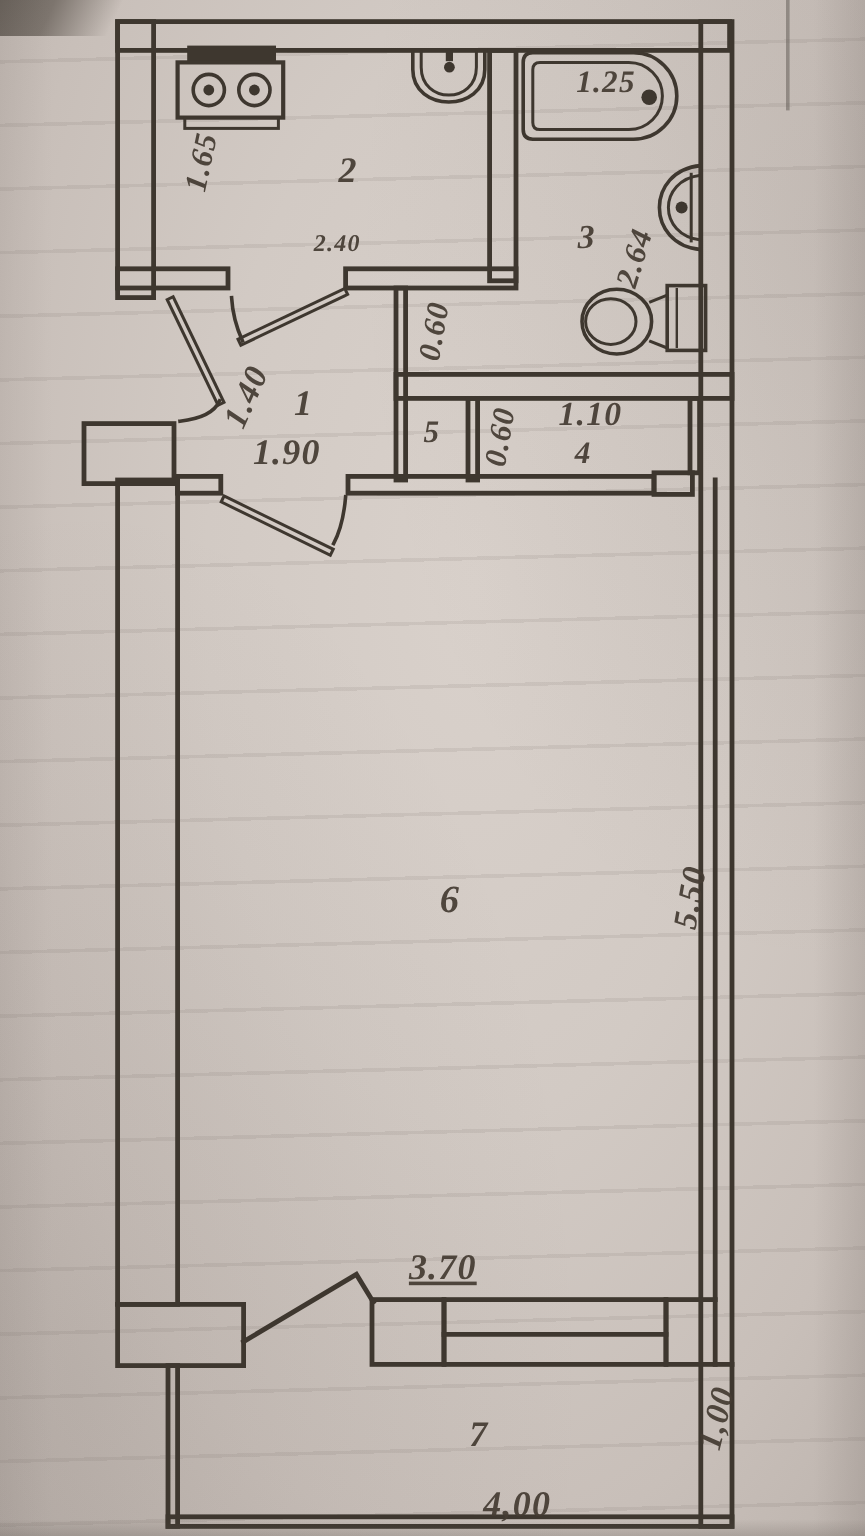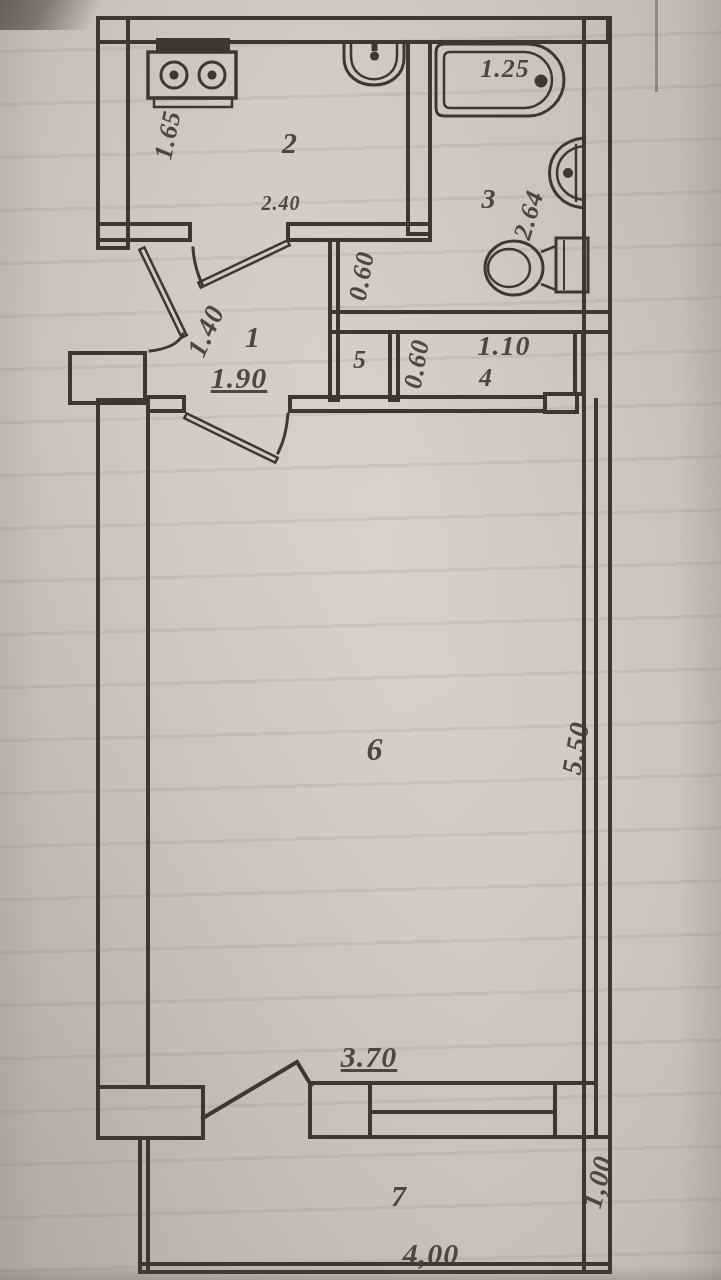--- a/index.html
+++ b/index.html
@@ -151,26 +151,26 @@
   <div class="lbl" style="left:281px;top:203px;font-size:20px;">2.40</div>
 
   <div class="lbl" style="left:505px;top:69px;font-size:26px;font-style:italic;">1.25</div>
   <div class="lbl" style="left:489px;top:199px;font-size:28px;">3</div>
   <div class="lbl" style="left:529px;top:215px;font-size:26px;transform:translate(-50%,-50%) rotate(-73deg);">2.64</div>
 
   <div class="lbl" style="left:362px;top:276px;font-size:26px;transform:translate(-50%,-50%) rotate(-80deg);">0.60</div>
 
   <div class="lbl" style="left:206px;top:331px;font-size:28px;transform:translate(-50%,-50%) rotate(-66deg);">1.40</div>
   <div class="lbl" style="left:253px;top:337px;font-size:30px;">1</div>
-  <div class="lbl" style="left:239px;top:378px;font-size:30px;text-decoration:underline;">1.90</div>
+  <div class="lbl" style="left:239px;top:378px;font-size:30px;">1.90</div>
 
   <div class="lbl" style="left:360px;top:360px;font-size:26px;">5</div>
   <div class="lbl" style="left:417px;top:364px;font-size:26px;transform:translate(-50%,-50%) rotate(-80deg);">0.60</div>
 
-  <div class="lbl" style="left:504px;top:346px;font-size:28px;">1.10</div>
+  <div class="lbl" style="left:492px;top:346px;font-size:28px;">1.10</div>
   <div class="lbl" style="left:486px;top:378px;font-size:26px;">4</div>
 
   <div class="lbl" style="left:375px;top:749px;font-size:32px;">6</div>
   <div class="lbl" style="left:576px;top:748px;font-size:28px;transform:translate(-50%,-50%) rotate(-80deg);">5.50</div>
   <div class="lbl" style="left:369px;top:1057px;font-size:30px;text-decoration:underline;">3.70</div>
 
   <div class="lbl" style="left:399px;top:1196px;font-size:30px;">7</div>
   <div class="lbl" style="left:431px;top:1254px;font-size:30px;text-align:center;">4,00</div>
   <div class="lbl" style="left:598px;top:1182px;font-size:28px;transform:translate(-50%,-50%) rotate(-76deg);">1,00</div>
 

